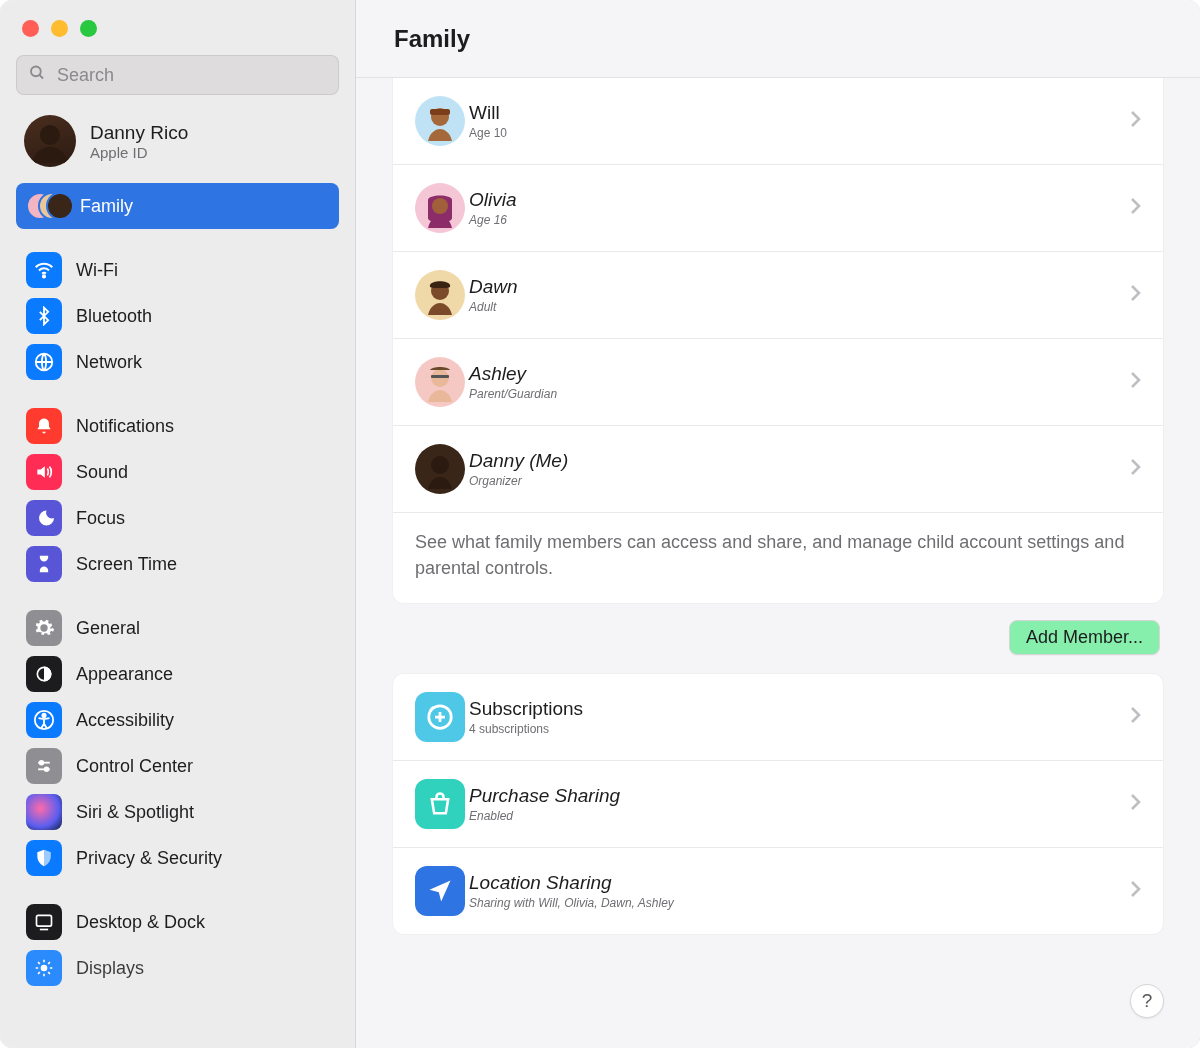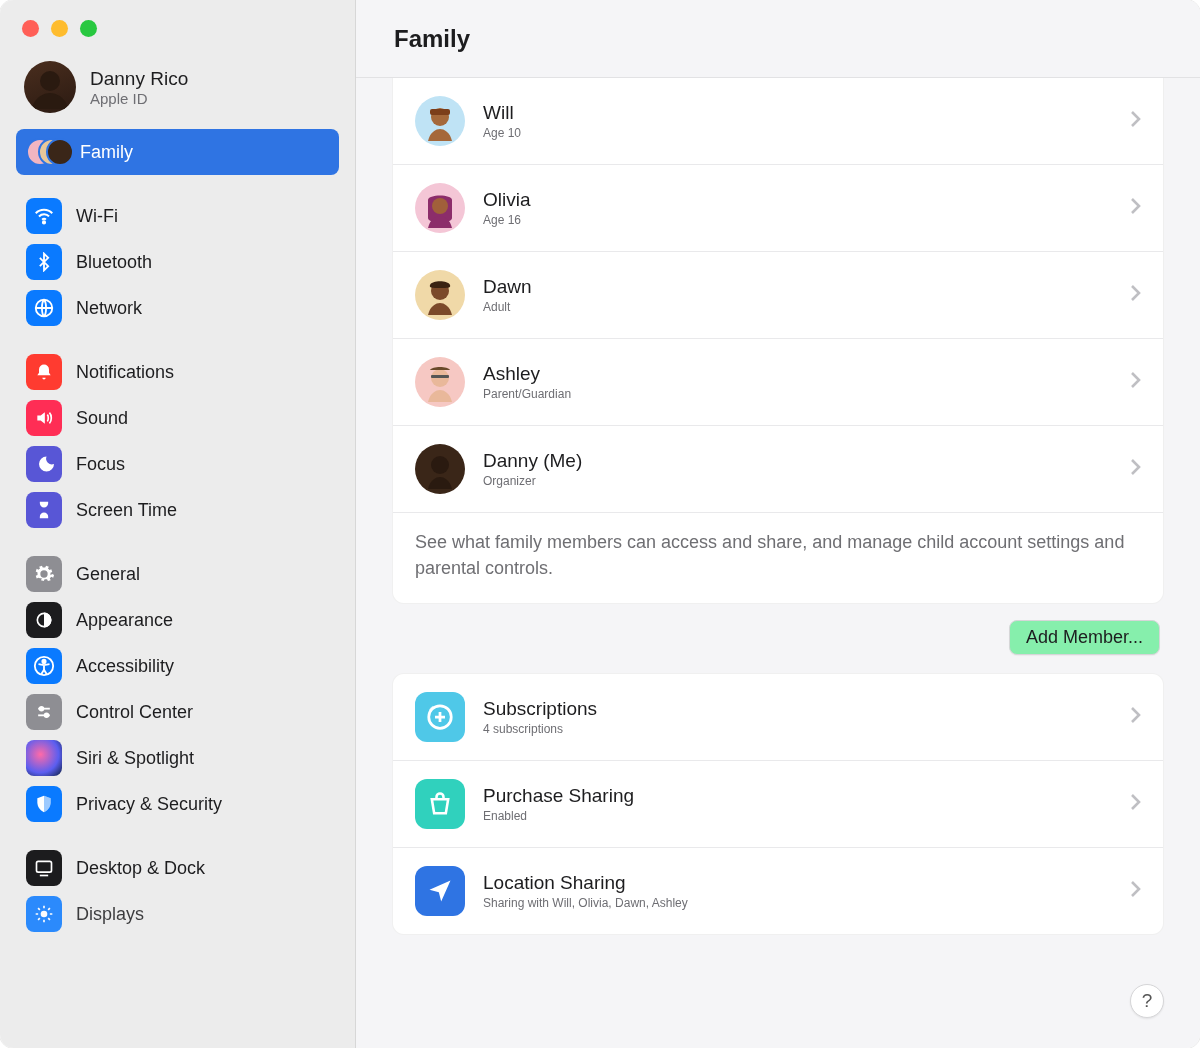--- a/index.html
+++ b/index.html
@@ -145,25 +145,25 @@
   background:#fff;
   border:1px solid rgba(0,0,0,0.06);
   border-radius: 12px;
   margin-top: 12px;
   overflow:hidden;
 }
 .card:first-child { margin-top:0; border-top-left-radius:0; border-top-right-radius:0; border-top:none;}
 .row {
   display:flex;
   align-items:center;
-  gap:18px;
+  gap:4px;
   padding: 18px 22px;
   min-height: 84px;
 }
-.row + .row { border-top:1px solid #e9e9eb; }
+.row + .row { border-top:1px solid #e9e9eb;font-style:italic; }
 .row .text { flex:1; }
 .row .title { font-size: 19px; color:#1d1d1f; }
 .row .sub { font-size: 12px; color:#6e6e73; margin-top:2px; }
 .chevron { color:#bfbfc3; }
 
 .member-avatar {
   width:50px; height:50px; border-radius:50%;
   flex-shrink:0;
   display:flex; align-items:center; justify-content:center;
   overflow:hidden;
@@ -211,20 +211,29 @@
 
 <div class="window">
 
   <aside class="sidebar">
     <div class="traffic-lights">
       <div class="tl red"></div>
       <div class="tl yellow"></div>
       <div class="tl green"></div>
     </div>
 
+    <div class="search-wrap">
+      <span class="search-icon">
+        <svg width="18" height="18" viewBox="0 0 24 24" fill="none" stroke="currentColor" stroke-width="2.4">
+            <circle cx="10.5" cy="10.5" r="6.5"></circle>
+            <line x1="20" y1="20" x2="15.2" y2="15.2"></line>
+          </svg>
+      </span>
+      <input class="search-input" placeholder="Search" style="">
+    </div>
 
     <div class="account-row">
       <div class="avatar-lg">
         <svg viewBox="0 0 48 48" width="48" height="48">
             <circle cx="24" cy="18" r="10" fill="#2a1a10"></circle>
             <path d="M6 46c2-12 12-16 18-16s16 4 18 16" fill="#2a1a10"></path>
           </svg>
       </div>
       <div>
         <div class="account-name">Danny Rico</div>

